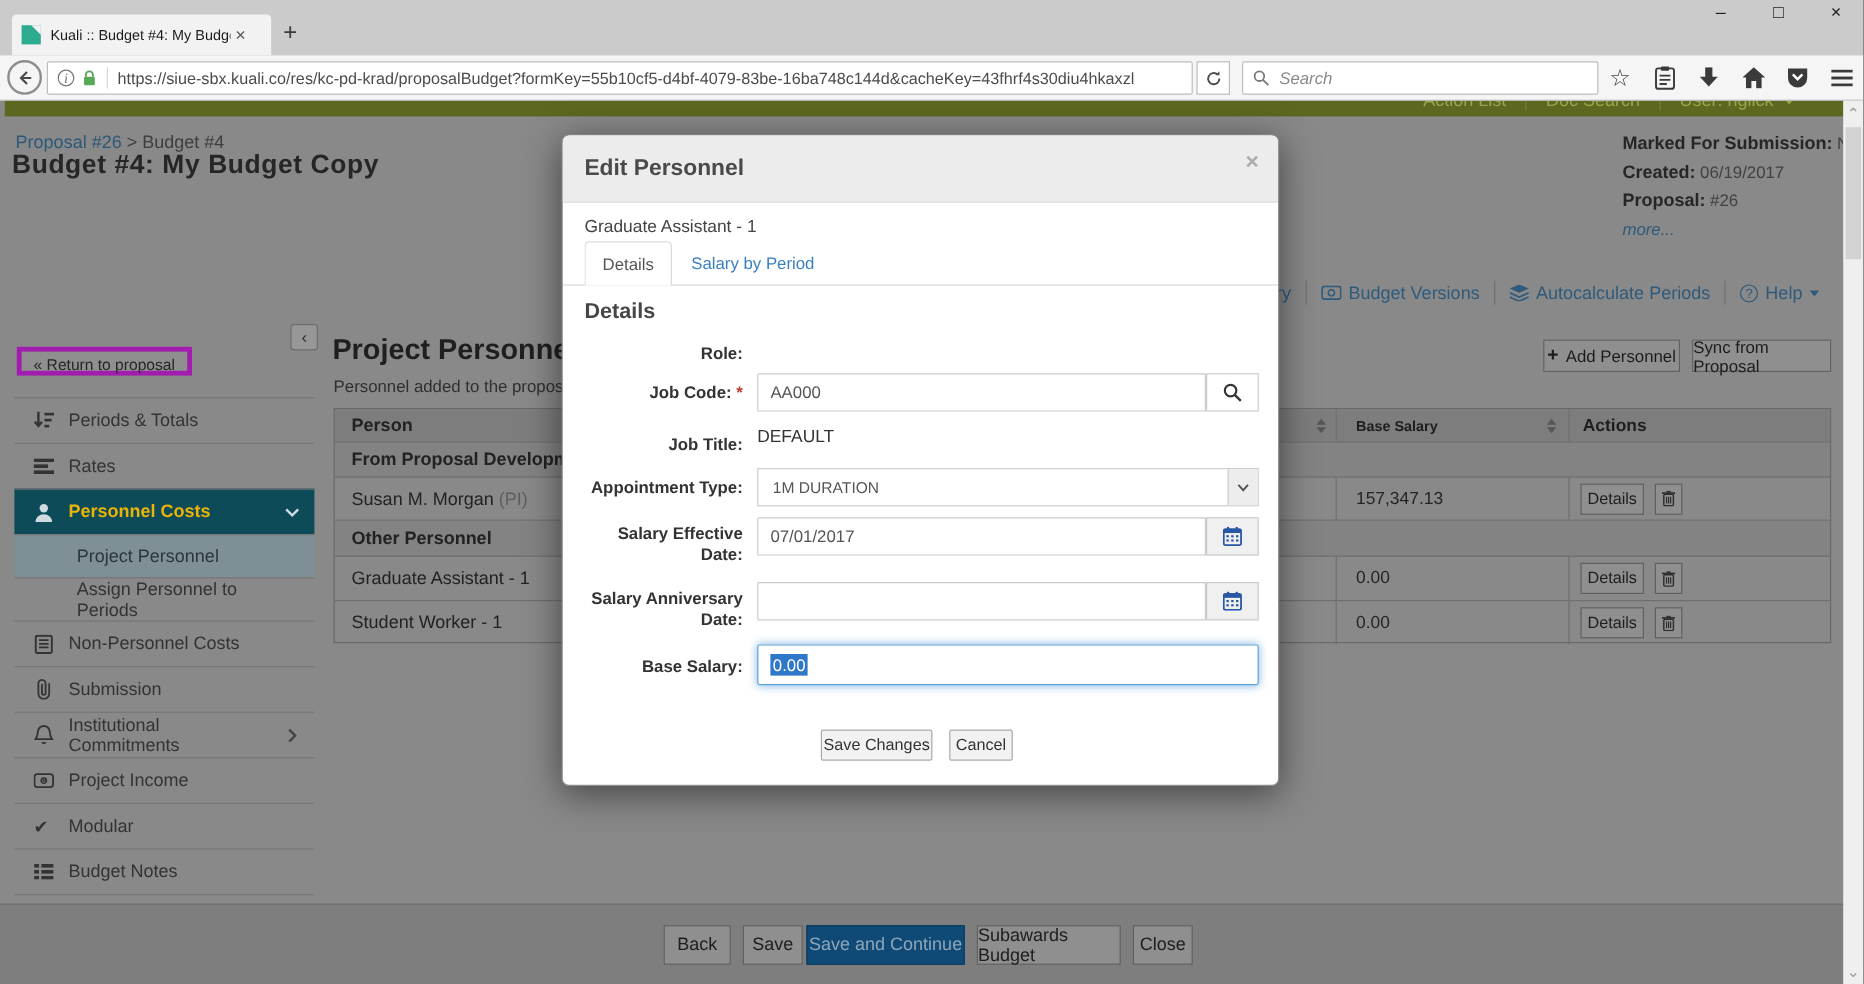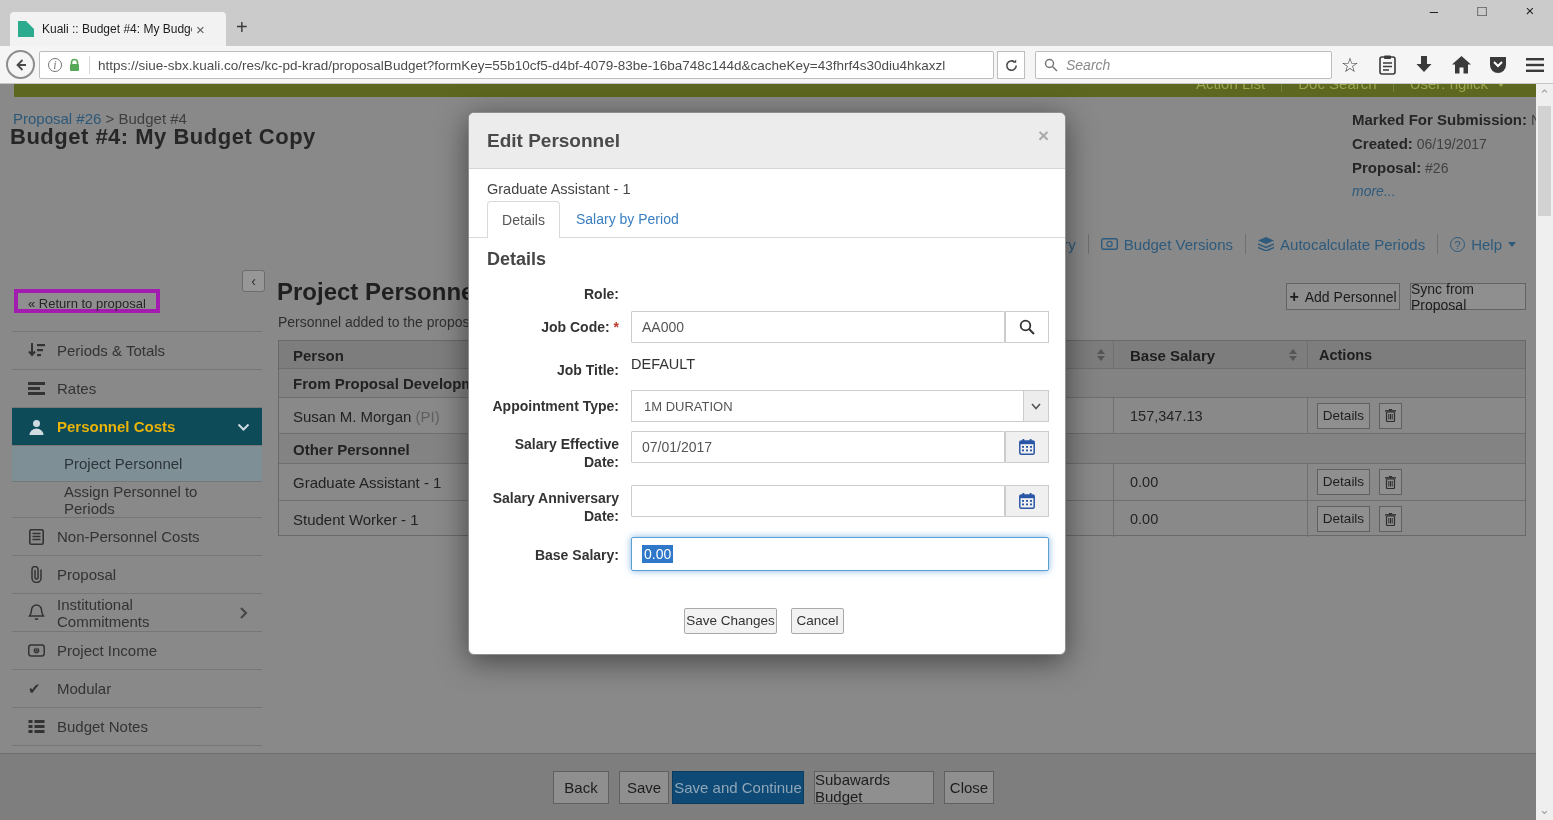--- a/index.html
+++ b/index.html
@@ -33,21 +33,21 @@
   .searchfield { position:absolute; left:1035px; top:5px; width:297px; height:28px; background:#fff; border:1px solid #bdbdbd;
                  border-radius:2px; display:flex; align-items:center; padding:0 8px; gap:8px; }
   .search-ph { font-size:14px; font-style:italic; color:#8a8a8a; }
   .navicons { position:absolute; left:1340px; top:4px; display:flex; align-items:center; gap:17px; }
   .navicons .ni { width:20px; height:30px; display:flex; align-items:center; justify-content:center; }
   .star-glyph { font-size:20px; color:#3c3c3c; }
 
   
   .page { position:absolute; top:84px; left:0; width:1536px; height:736px; background:#898989; overflow:hidden; }
 
-  .olivebar { position:absolute; top:0; left:14px; width:100%; height:13px; background:#5d671f; overflow:hidden; }
+  .olivebar { position:absolute; top:0; left:4px; width:100%; height:13px; background:#5d671f; overflow:hidden; }
   .olivebar-in { display:flex; justify-content:flex-end; gap:0; margin-top:-9px; padding-right:28px; }
   .olivebar-in .ol { color:#9aa64c; font-size:15px; padding:0 16px; border-left:1px solid #76813a; display:flex; align-items:center; gap:8px;}
   .olivebar-in .ol:first-child { border-left:none; }
   .caret-down { width:0; height:0; border-left:5px solid transparent; border-right:5px solid transparent; border-top:6px solid #9aa64c; }
 
   .breadcrumb { position:absolute; left:13px; top:26px; font-size:15px; color:#3e3e3e; }
   .crumb-link { color:#2b5878; }
   .pagetitle { position:absolute; left:10px; top:40px; font-size:22px; font-weight:600; color:#262626; letter-spacing:0.5px; }
 
   .meta { position:absolute; left:1352px; top:27px; width:184px; }
@@ -92,21 +92,21 @@
   .thead { top:0; height:28px; background:#7d7d7d; font-weight:bold; color:#1e1e1e; }
   .tgroup { top:28px; height:29px; background:#838383; font-weight:bold; color:#222; }
   .tr1 { top:57px; height:36px; }
   .tgroup2 { top:93px; height:30px; background:#838383; font-weight:bold; color:#222; }
   .tr2 { top:123px; height:37px; }
   .tr3 { top:160px; height:36px; }
   .cell-person { position:absolute; left:14px; top:50%; transform:translateY(-50%); font-size:15px; color:#222; }
   .pi-suffix { color:#5e5e5e; }
   .cell-salary { position:absolute; left:851px; top:50%; transform:translateY(-50%); font-size:14.5px; color:#242424; }
   .cell-actions-label { position:absolute; left:1040px; top:50%; transform:translateY(-50%); font-size:14.5px; }
-  .bs-label { position:absolute; left:851px; top:50%; transform:translateY(-50%); font-size:15px; }
+  .bs-label { position:absolute; left:851px; top:50%; transform:translateY(-50%); font-size:12px; }
   .vline { position:absolute; top:0; bottom:0; width:1px; background:#6f6f6f; }
   .sort-icon { position:absolute; top:50%; transform:translateY(-50%); display:flex; flex-direction:column; gap:2px; }
   .sort-icon i { width:0; height:0; border-left:4px solid transparent; border-right:4px solid transparent; display:block; }
   .sort-icon .up { border-bottom:5px solid #565656; }
   .sort-icon .dn { border-top:5px solid #565656; }
   .details-btn { position:absolute; left:1038px; top:50%; transform:translateY(-50%); width:53px; height:26px;
                  background:#8f8f8f; border:1px solid #606060; font-size:13.5px; color:#1e1e1e; text-align:center; line-height:24px; }
   .trash-btn { position:absolute; left:1100px; top:50%; transform:translateY(-50%); width:23px; height:26px;
                background:#8f8f8f; border:1px solid #606060; display:flex; align-items:center; justify-content:center; }
 
@@ -338,21 +338,21 @@
         <svg width="15" height="16" viewBox="0 0 15 16">
             <rect x="0.8" y="0.8" width="13.4" height="14.4" rx="1.5" stroke="#333" stroke-width="1.6" fill="none"></rect>
             <path d="M3.5 4.5 H11.5 M3.5 7.5 H11.5 M3.5 10.5 H11.5" stroke="#333" stroke-width="1.4"></path>
           </svg>
         <span>Non-Personnel Costs</span>
       </div>
       <div class="menu-item">
         <svg width="14" height="17" viewBox="0 0 14 17">
             <path d="M11.5 4 V12 a4.5 4.5 0 0 1 -9 0 V3.5 a3 3 0 0 1 6 0 V11.5 a1.5 1.5 0 0 1 -3 0 V4.5" stroke="#333" stroke-width="1.5" fill="none" stroke-linecap="round"></path>
           </svg>
-        <span>Proposal</span>
+        <span>Submission</span>
       </div>
       <div class="menu-item">
         <svg width="16" height="17" viewBox="0 0 16 17">
             <path d="M8 1 a5 5 0 0 1 5 5 c0 3.5 1.5 5 2 6 H1 c0.5-1 2-2.5 2-6 a5 5 0 0 1 5-5 Z" stroke="#333" stroke-width="1.5" fill="none"></path>
             <path d="M6.5 14.5 a1.8 1.8 0 0 0 3 0" stroke="#333" stroke-width="1.4" fill="none"></path>
           </svg>
         <span>Institutional Commitments</span>
         <span class="spacer"></span>
         <svg width="8" height="12" viewBox="0 0 8 12">
             <path d="M1.5 1 L6.5 6 L1.5 11" stroke="#444" stroke-width="2" fill="none"></path>

